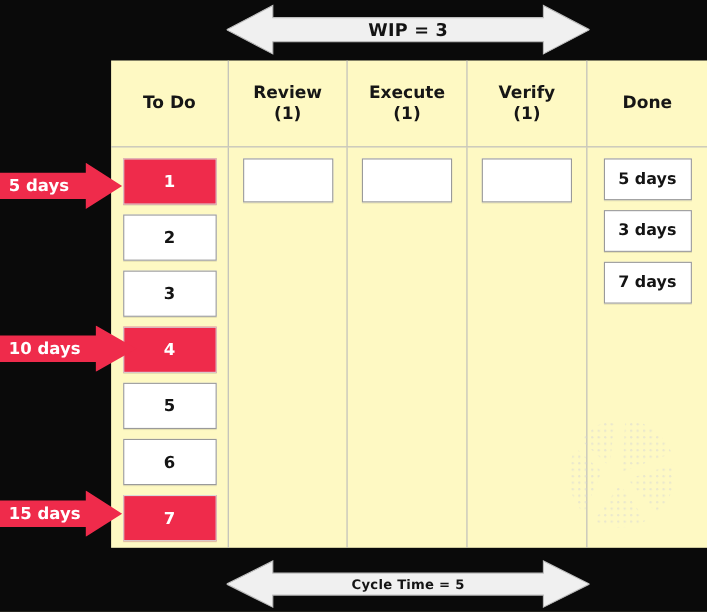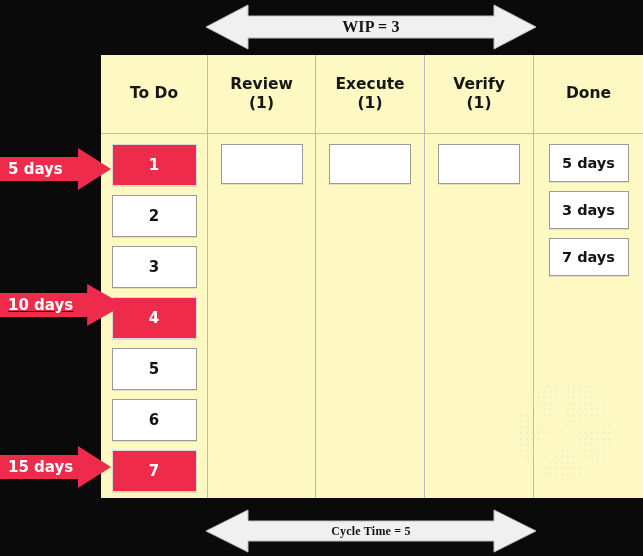--- a/index.html
+++ b/index.html
@@ -31,21 +31,20 @@
     left: 0; top: 0;
     width: 100%; height: 100%;
   }
   .measure-label {
     position: relative;
     z-index: 2;
     color: #141414;
     font-weight: bold;
     letter-spacing: .2px;
     white-space: nowrap;
-    font-family: Liberation Serif, serif;
   }
 
   #wip-arrow {
     left: 206px; top: 3px;
     width: 330px; height: 48px;
   }
   #wip-arrow .measure-label { font-size: 16px; }
 
   #cycle-arrow {
     left: 206px; top: 508px;
@@ -157,21 +156,21 @@
   .day-arrow-label {
     position: relative;
     z-index: 2;
     color: #ffffff;
     font-size: 15px;
     font-weight: bold;
     padding-left: 8px;
     white-space: nowrap;
   }
   #day-arrow-1 { left: 0px;  top: 148px; width: 111px; }
-  #day-arrow-2 { left: 0px;  top: 284px; width: 124px; text-decoration: underline; }
+  #day-arrow-2 { left: 0px;  top: 296px; width: 124px; }
   #day-arrow-3 { left: 0px;  top: 446px; width: 111px; }
 
   
   #watermark {
     position: absolute;
     right: 18px; bottom: 8px;
     width: 118px; height: 118px;
     opacity: .55;
     pointer-events: none;
   }

